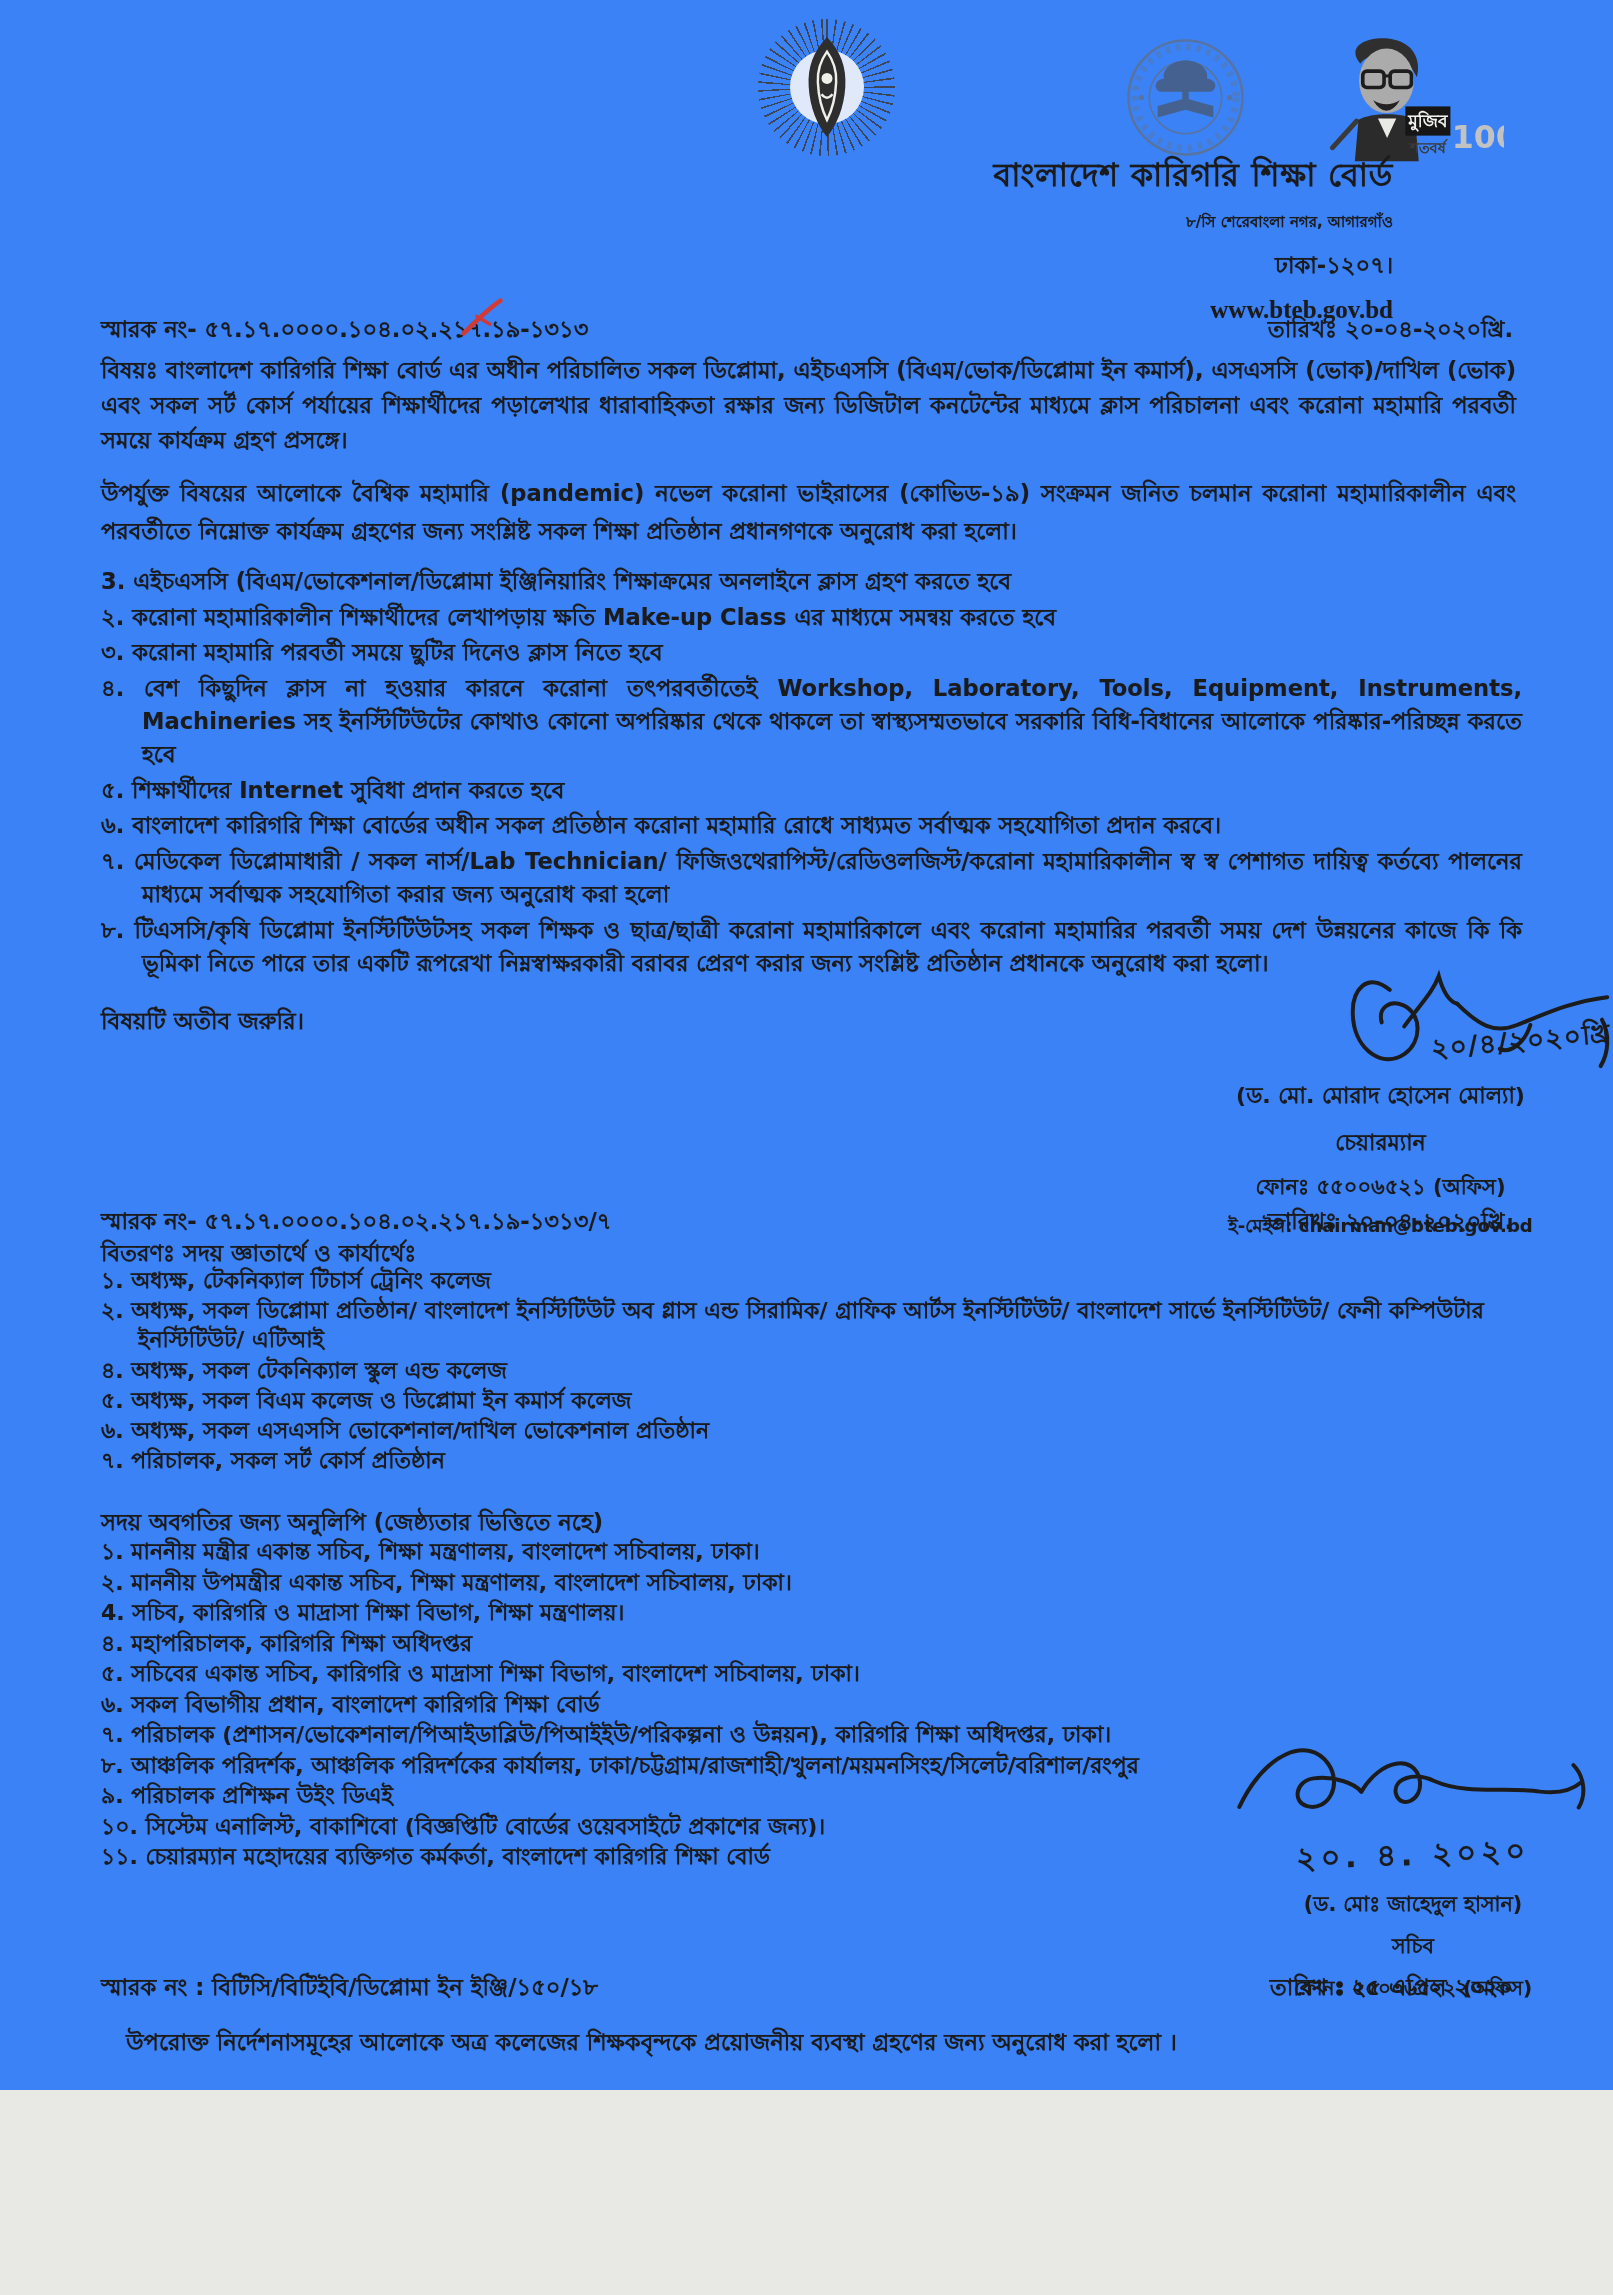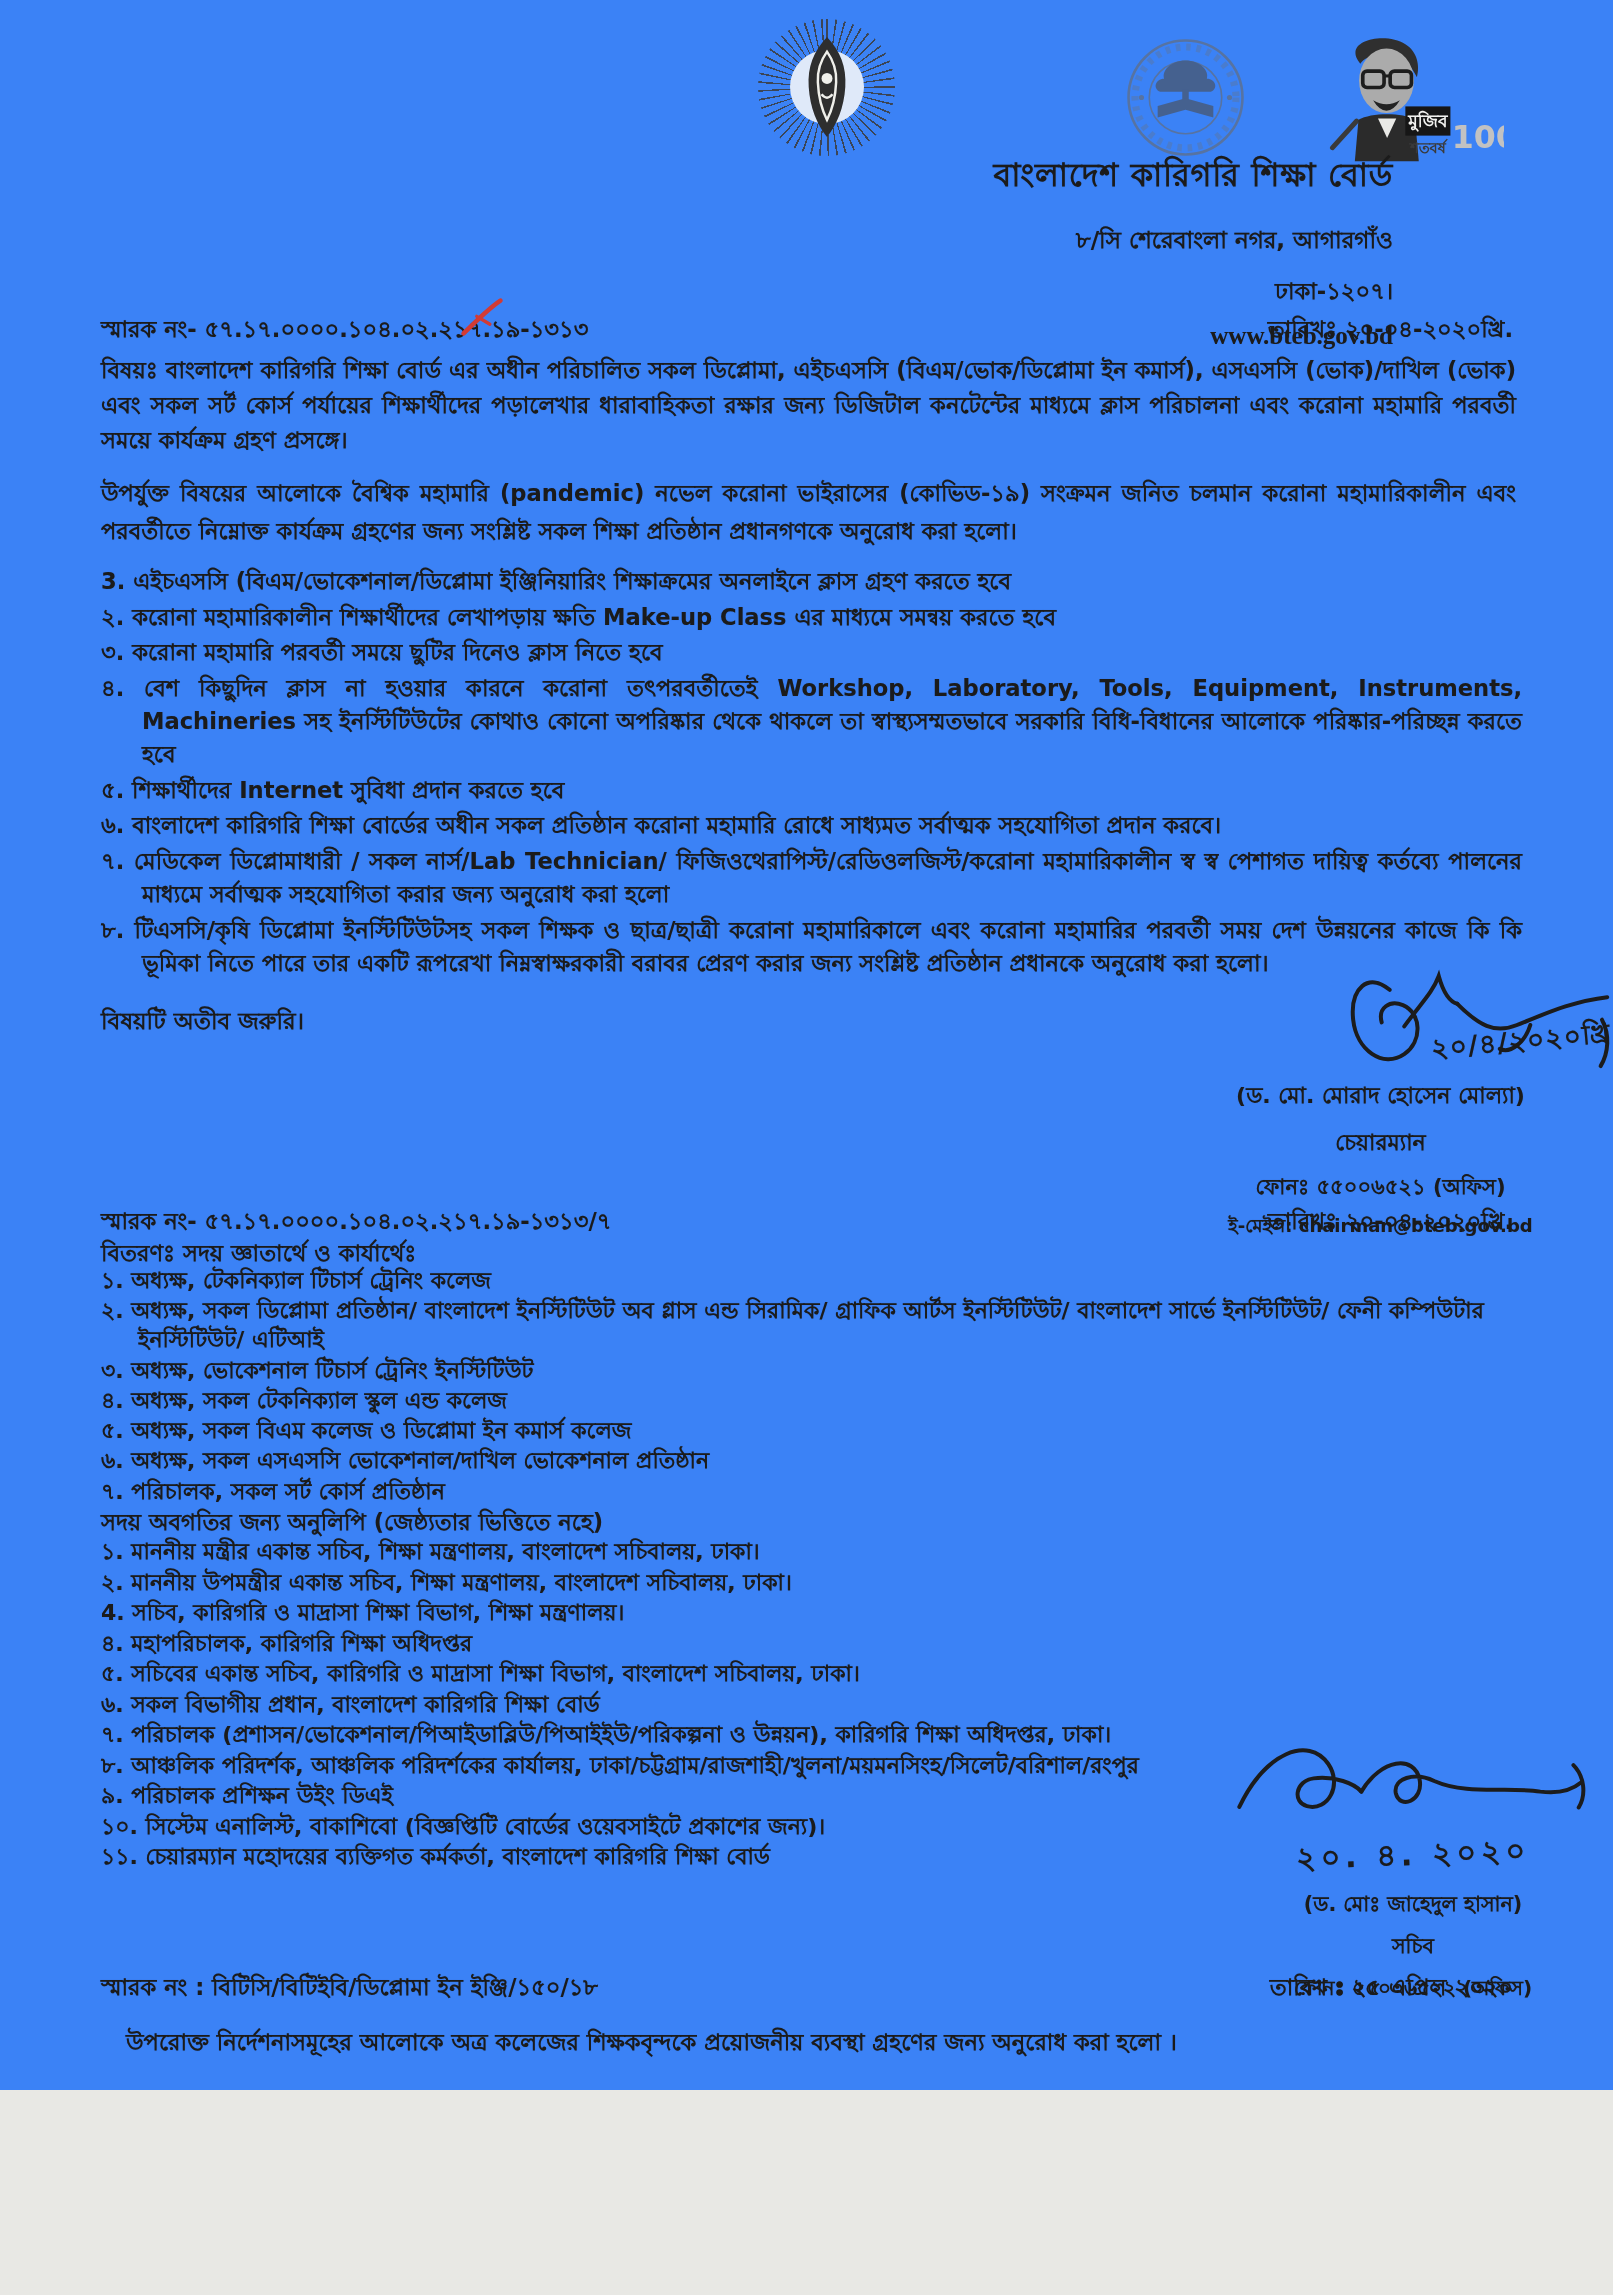--- a/index.html
+++ b/index.html
@@ -19,21 +19,21 @@
     background:repeating-conic-gradient(#3b3b3b 0deg 1.5deg, rgba(0,0,0,0) 1.5deg 7.4deg);
     opacity:.85; }
   .rays::after { content:""; position:absolute; inset:23%; background:#fcfcfa; border-radius:50%; }
   .emblem-core { position:absolute; left:50%; top:50%; transform:translate(-50%,-50%); }
 
   .seal { position:absolute; left:1124px; top:36px; opacity:.6; }
   .mujib { position:absolute; left:1297px; top:23px; }
 
   .header-text { position:absolute; left:265px; top:150px; width:1128px; text-align:right; }
   .org-name  { font-size:32px; font-weight:700; letter-spacing:0.7px; }
-  .addr1 { font-size:23px; font-weight:600; margin-top:18px; }
+  .addr1 { font-size:15px; font-weight:600; margin-top:6px; }
   .addr2 { font-size:22.6px; font-weight:600; margin-top:13.3px; }
   .website { font-size:25px; font-weight:700; margin-top:9.3px;
     font-family:"Liberation Serif","DejaVu Serif",serif; }
 
   
   .memo-row { position:absolute; left:101px; width:1412px;
     display:flex; justify-content:space-between; align-items:flex-start;
     font-size:22.6px; font-weight:600; }
   #memo1 { top:312px; }
   #memo2 { top:1204px; }
@@ -185,21 +185,20 @@
 
   <div class="memo-row" id="memo2">
     <span>স্মারক নং- ৫৭.১৭.০০০০.১০৪.০২.২১৭.১৯-১৩১৩/৭</span>
     <span>তারিখঃ ২০-০৪-২০২০খ্রি.</span>
   </div>
 
   <div class="dist-heading">বিতরণঃ সদয় জ্ঞাতার্থে ও কার্যার্থেঃ</div>
   <ul class="dist-list">
     <li>১. অধ্যক্ষ, টেকনিক্যাল টিচার্স ট্রেনিং কলেজ</li>
     <li>২. অধ্যক্ষ, সকল ডিপ্লোমা প্রতিষ্ঠান/ বাংলাদেশ ইনস্টিটিউট অব গ্লাস এন্ড সিরামিক/ গ্রাফিক আর্টস ইনস্টিটিউট/ বাংলাদেশ সার্ভে ইনস্টিটিউট/ ফেনী কম্পিউটার ইনস্টিটিউট/ এটিআই</li>
-    <li>৩. অধ্যক্ষ, ভোকেশনাল টিচার্স ট্রেনিং ইনস্টিটিউট</li>
     <li>৪. অধ্যক্ষ, সকল টেকনিক্যাল স্কুল এন্ড কলেজ</li>
     <li>৫. অধ্যক্ষ, সকল বিএম কলেজ ও ডিপ্লোমা ইন কমার্স কলেজ</li>
     <li>৬. অধ্যক্ষ, সকল এসএসসি ভোকেশনাল/দাখিল ভোকেশনাল প্রতিষ্ঠান</li>
     <li>৭. পরিচালক, সকল সর্ট কোর্স প্রতিষ্ঠান</li>
   </ul>
 
   <div class="copies-heading">সদয় অবগতির জন্য অনুলিপি (জেষ্ঠ্যতার ভিত্তিতে নহে)</div>
   <ul class="copies-list">
     <li>১. মাননীয় মন্ত্রীর একান্ত সচিব, শিক্ষা মন্ত্রণালয়, বাংলাদেশ সচিবালয়, ঢাকা।</li>
     <li>২. মাননীয় উপমন্ত্রীর একান্ত সচিব, শিক্ষা মন্ত্রণালয়, বাংলাদেশ সচিবালয়, ঢাকা।</li>

